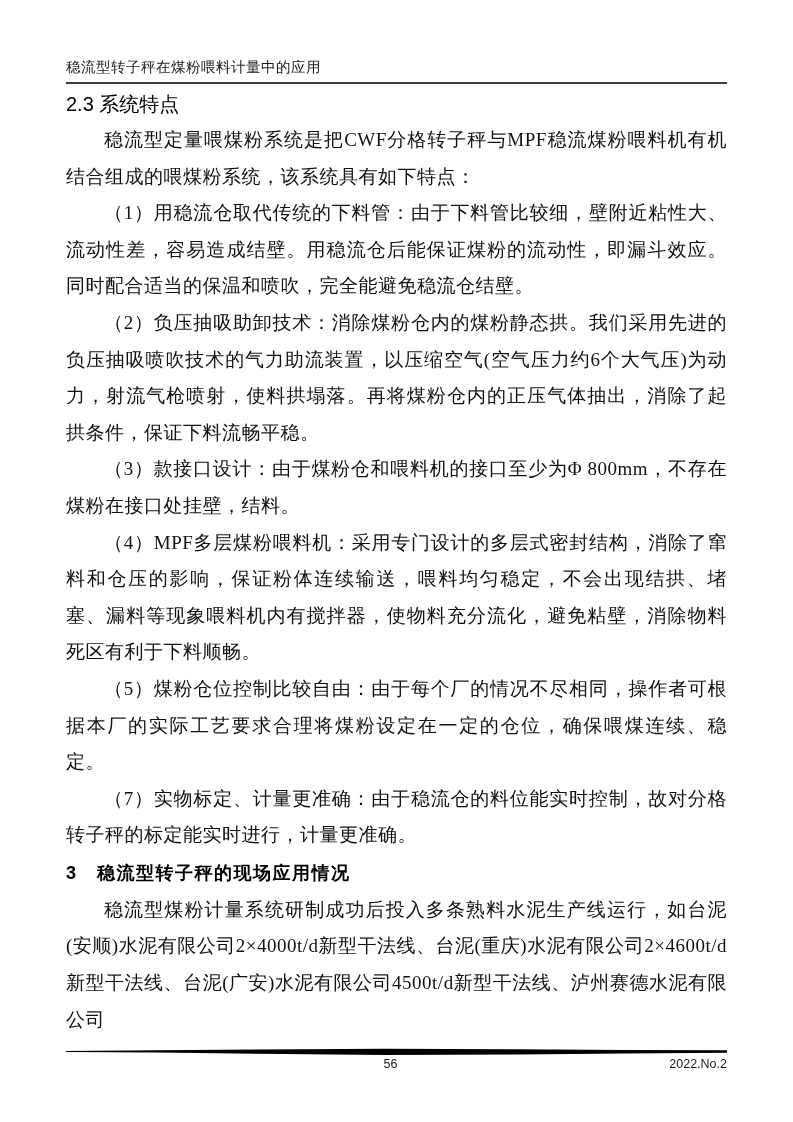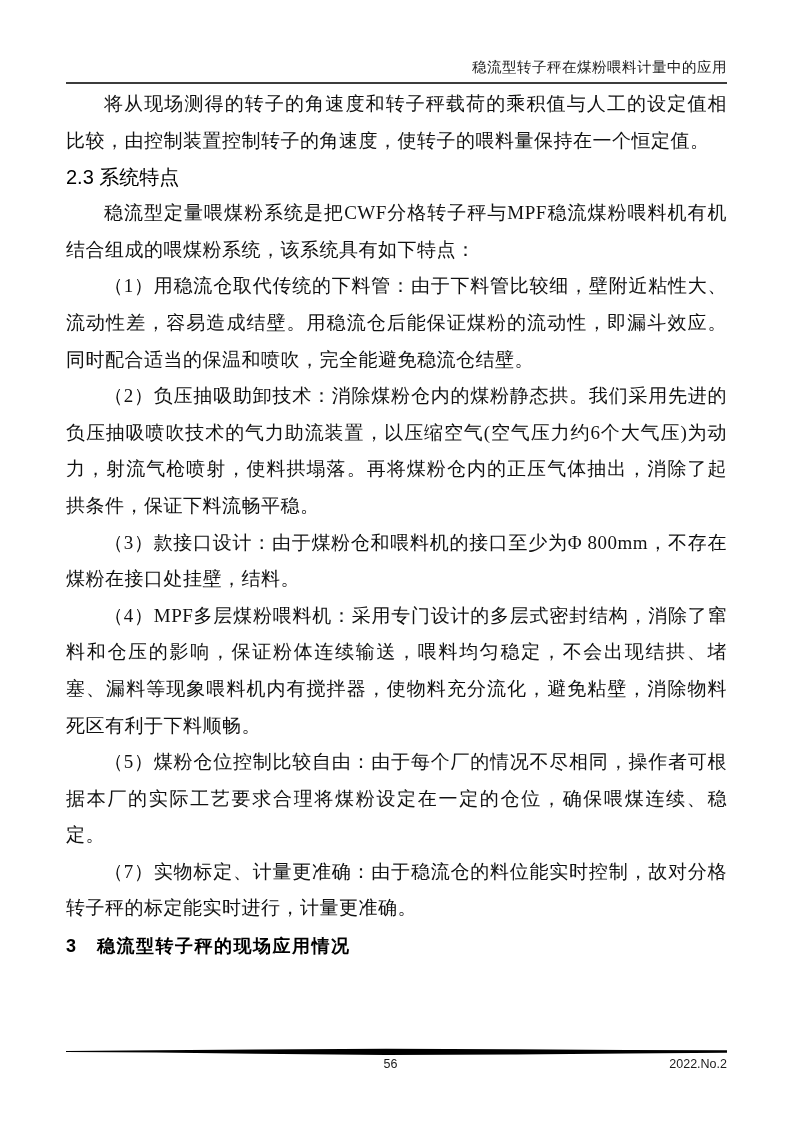--- a/index.html
+++ b/index.html
@@ -12,21 +12,21 @@
     font-family: "Liberation Serif", "DejaVu Serif", serif;
     color: #111111;
   }
   .content-col {
     margin: 0 66px;
     width: 661px;
   }
   
   .running-header { padding-top: 57px; }
   .rh-title {
-    text-align: right;
+    text-align: left;
     font-size: 14.5px;
     line-height: 20px;
     color: #1a1a1a;
     letter-spacing: 0.5px;
   }
   .rh-rule {
     margin-top: 5px;
     border-bottom: 2px solid #3c3c3c;
     height: 0;
   }
@@ -93,35 +93,35 @@
 <div class="page">
 
   <div class="content-col">
 
     <div class="running-header">
       <div class="rh-title">稳流型转子秤在煤粉喂料计量中的应用</div>
       <div class="rh-rule"></div>
     </div>
 
     <div class="body-block">
-      <p class="para">将从现场测得的转子的角速度和转子秤载荷的乘积值与人工的设定值相比较，由控制装置控制转子的角速度，使转子的喂料量保持在一个恒定值。</p>
 
       <h2 class="heading-2">2.3 系统特点</h2>
 
       <p class="para">稳流型定量喂煤粉系统是把CWF分格转子秤与MPF稳流煤粉喂料机有机结合组成的喂煤粉系统，该系统具有如下特点：</p>
 
       <p class="para">（1）用稳流仓取代传统的下料管：由于下料管比较细，壁附近粘性大、流动性差，容易造成结壁。用稳流仓后能保证煤粉的流动性，即漏斗效应。同时配合适当的保温和喷吹，完全能避免稳流仓结壁。</p>
       <p class="para">（2）负压抽吸助卸技术：消除煤粉仓内的煤粉静态拱。我们采用先进的负压抽吸喷吹技术的气力助流装置，以压缩空气(空气压力约6个大气压)为动力，射流气枪喷射，使料拱塌落。再将煤粉仓内的正压气体抽出，消除了起拱条件，保证下料流畅平稳。</p>
       <p class="para">（3）款接口设计：由于煤粉仓和喂料机的接口至少为Φ 800mm，不存在煤粉在接口处挂壁，结料。</p>
       <p class="para">（4）MPF多层煤粉喂料机：采用专门设计的多层式密封结构，消除了窜料和仓压的影响，保证粉体连续输送，喂料均匀稳定，不会出现结拱、堵塞、漏料等现象喂料机内有搅拌器，使物料充分流化，避免粘壁，消除物料死区有利于下料顺畅。</p>
       <p class="para">（5）煤粉仓位控制比较自由：由于每个厂的情况不尽相同，操作者可根据本厂的实际工艺要求合理将煤粉设定在一定的仓位，确保喂煤连续、稳定。</p>
       <p class="para">（7）实物标定、计量更准确：由于稳流仓的料位能实时控制，故对分格转子秤的标定能实时进行，计量更准确。</p>
 
       <h2 class="heading-1">3　稳流型转子秤的现场应用情况</h2>
 
+      <p class="para">稳流型煤粉计量系统研制成功后投入多条熟料水泥生产线运行，如台泥(安顺)水泥有限公司2×4000t/d新型干法线、台泥(重庆)水泥有限公司2×4600t/d新型干法线、台泥(广安)水泥有限公司4500t/d新型干法线、泸州赛德水泥有限公司</p>
     </div>
 
   </div>
 
   <div class="footer">
     <svg class="footer-rule-svg" viewBox="0 0 661 8" preserveAspectRatio="none" aria-hidden="true">
       <polygon fill="#000000" points="0,2.9 90,2.3 190,1.5 320,0.7 450,1.3 560,1.9 661,2.3 661,4.7 560,5.5 450,6.5 320,6.9 190,5.7 90,4.5 0,3.9"></polygon>
     </svg>
     <div class="footer-row">
       <span class="page-num">56</span>

